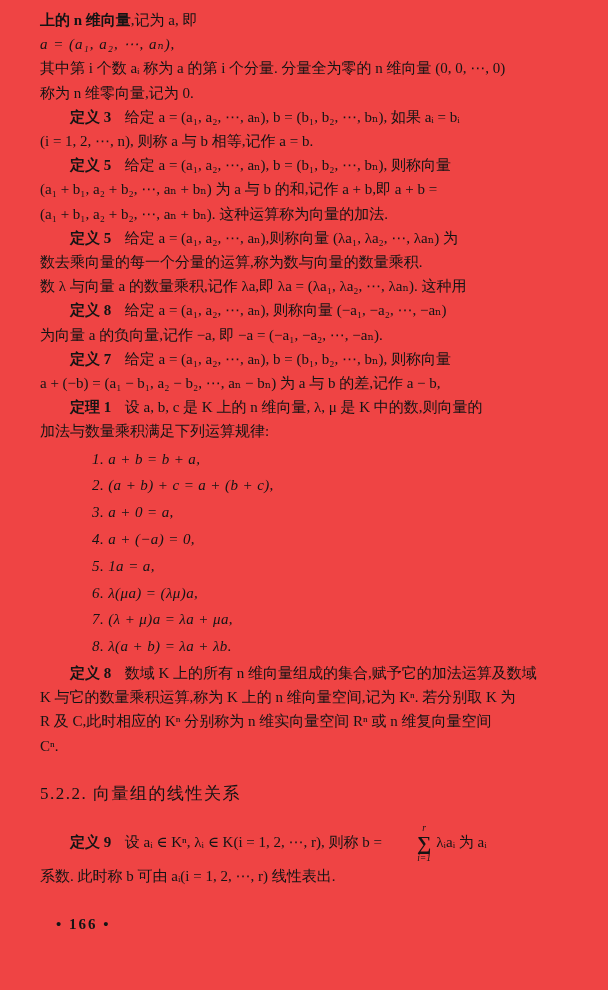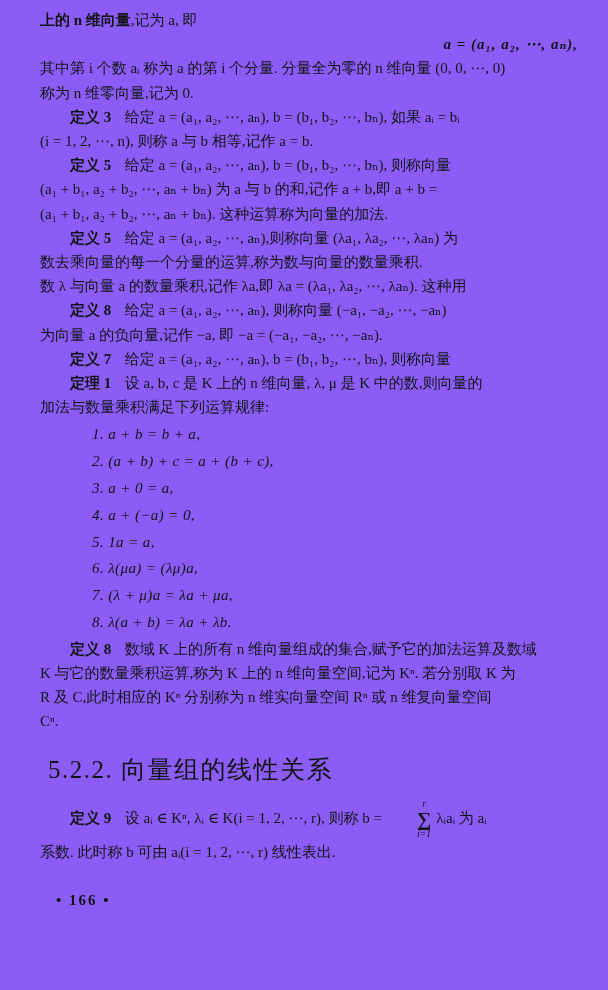--- a/index.html
+++ b/index.html
@@ -5,52 +5,52 @@
   html, body {
     margin: 0;
     padding: 0;
     background: #e8e8e8;
   }
   .page {
     position: relative;
     width: 608px;
     height: 990px;
     margin: 0 auto;
-    background: #8b5cf6;
+    background: #ef4444;
     color: #141414;
     font-family: "Liberation Serif", "DejaVu Serif", serif;
     font-size: 15px;
     line-height: 24.2px;
     box-sizing: border-box;
     padding: 8px 30px 0 40px;
     overflow: hidden;
   }
   .ln { text-align: left; white-space: nowrap; }
   .ind { text-indent: 2em; }
   .lbl { font-weight: bold; margin-right: 0.9em; }
   .b { font-weight: bold; }
   .eq {
-    text-align: right;
+    text-align: left;
     font-style: italic;
-    font-weight: bold;
+    font-weight: normal;
     letter-spacing: 1px;
     text-indent: 0;
   }
   .rules { margin: 3px 0 2px 0; }
   .rule {
     margin: 2.6px 0;
     padding-left: 52px;
     font-style: italic;
     letter-spacing: 0.4px;
   }
   .section-heading {
-    font-size: 25px;
+    font-size: 17px;
     font-weight: normal;
     letter-spacing: 1.5px;
-    margin: 22px 0 14px 8px;
+    margin: 22px 0 14px 0;
     line-height: 28px;
   }
   .def9-first { line-height: 40px; }
   .sum {
     display: inline-flex;
     flex-direction: column;
     align-items: center;
     vertical-align: middle;
     line-height: 1;
     margin: 0 5px;
@@ -94,20 +94,21 @@
   <div class="ln">数 λ 与向量 a 的数量乘积,记作 λa,即 λa = (λa₁, λa₂, ⋯, λaₙ). 这种用</div>
 
   <div class="ln ind">
     <span class="lbl">定义 8</span><span>给定 a = (a₁, a₂, ⋯, aₙ), 则称向量 (−a₁, −a₂, ⋯, −aₙ)</span>
   </div>
   <div class="ln">为向量 a 的负向量,记作 −a, 即 −a = (−a₁, −a₂, ⋯, −aₙ).</div>
 
   <div class="ln ind">
     <span class="lbl">定义 7</span><span>给定 a = (a₁, a₂, ⋯, aₙ), b = (b₁, b₂, ⋯, bₙ), 则称向量</span>
   </div>
+  <div class="ln">a + (−b) = (a₁ − b₁, a₂ − b₂, ⋯, aₙ − bₙ) 为 a 与 b 的差,记作 a − b,</div>
 
   <div class="ln ind">
     <span class="lbl">定理 1</span><span>设 a, b, c 是 K 上的 n 维向量, λ, μ 是 K 中的数,则向量的</span>
   </div>
   <div class="ln">加法与数量乘积满足下列运算规律:</div>
 
   <div class="rules">
     <div class="rule">1. a + b = b + a,</div>
     <div class="rule">2. (a + b) + c = a + (b + c),</div>
     <div class="rule">3. a + 0 = a,</div>

